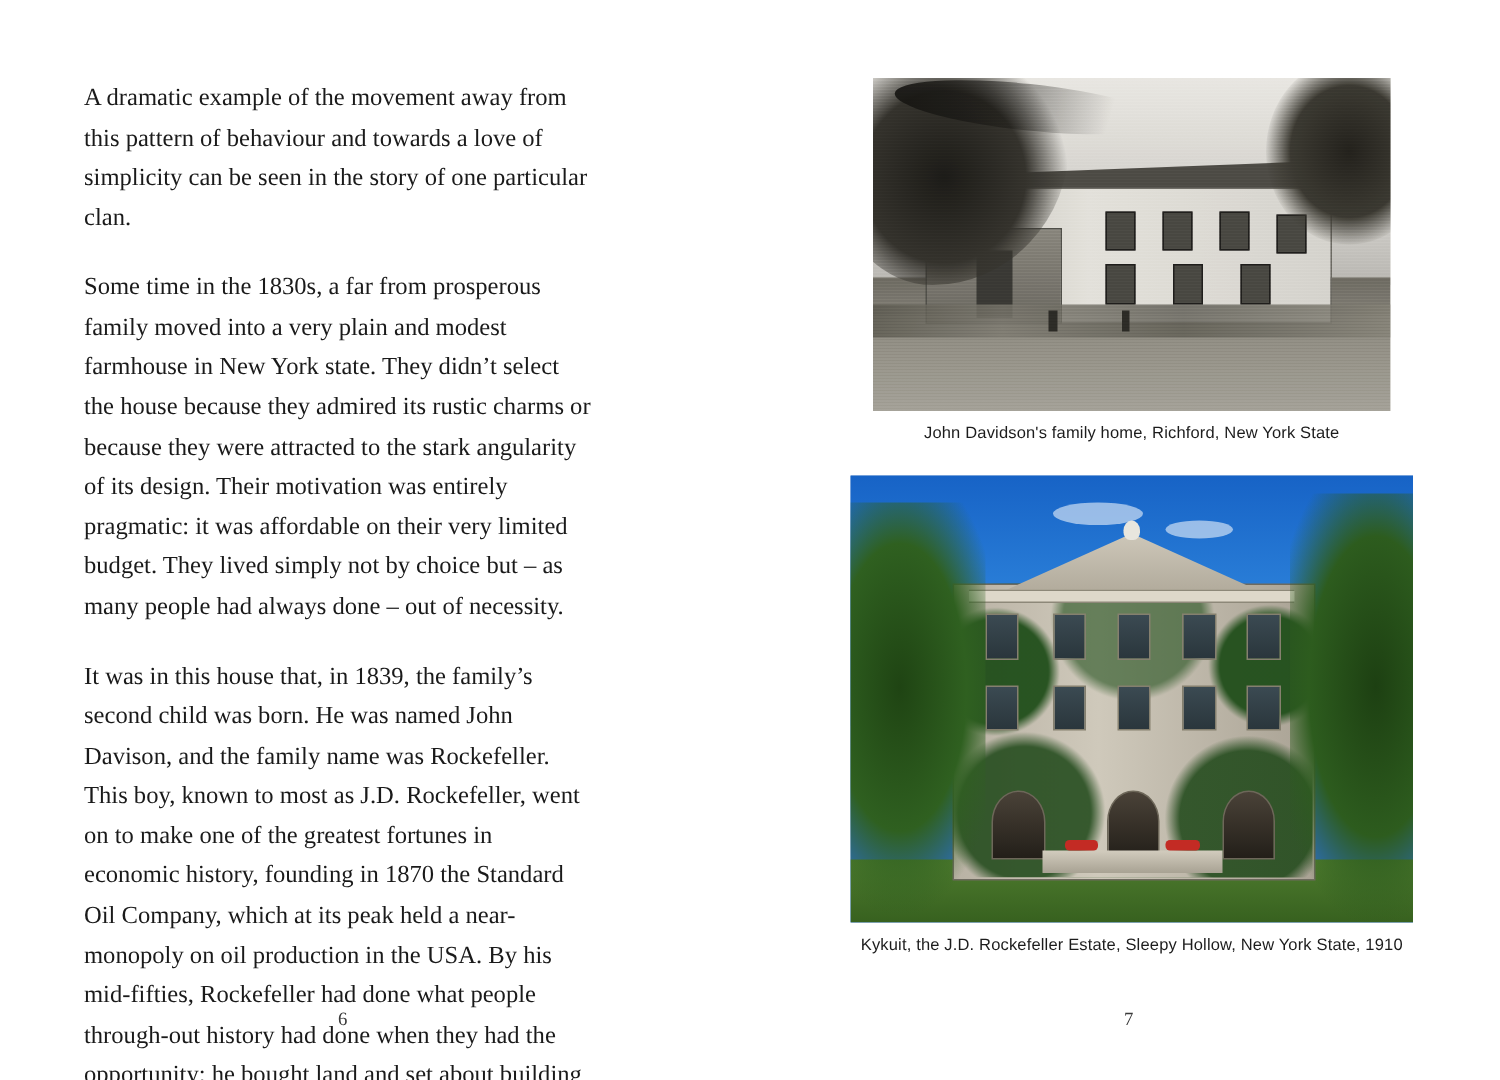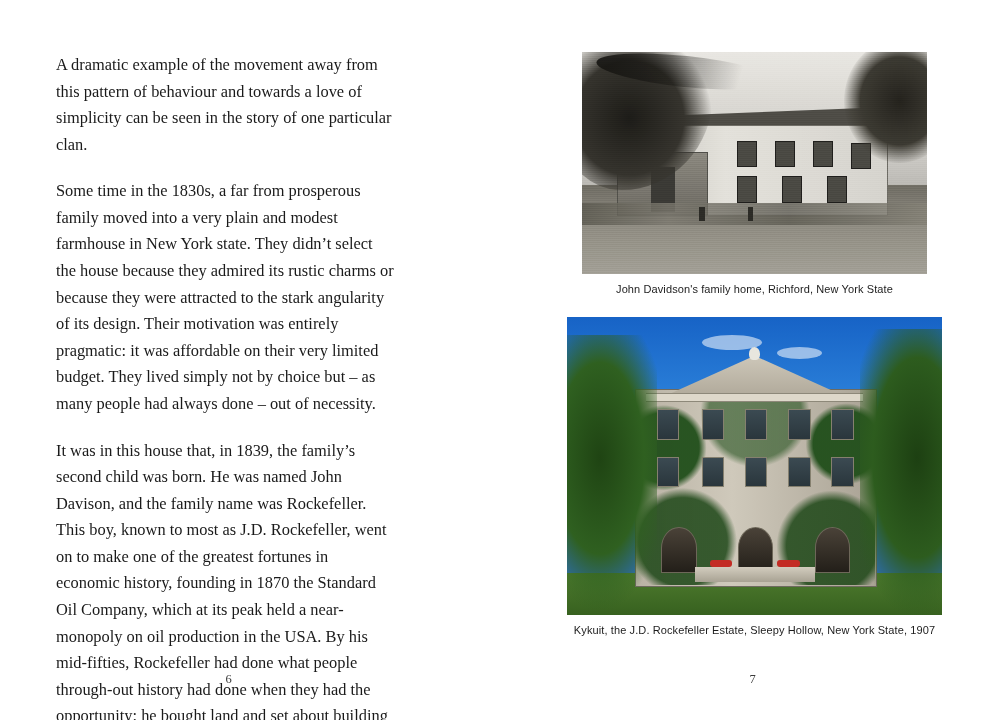--- a/index.html
+++ b/index.html
@@ -345,19 +345,19 @@
 
         <div class="p2-arch" style="left:25%;"></div>
         <div class="p2-arch" style="left:45.5%;"></div>
         <div class="p2-arch" style="left:66%;"></div>
         <div class="p2-steps"></div>
         <div class="p2-flowers" style="left:38%;"></div>
         <div class="p2-flowers" style="left:56%;"></div>
         <div class="p2-tree-l"></div>
         <div class="p2-tree-r"></div>
       </div>
-      <figcaption class="figure-caption">Kykuit, the J.D. Rockefeller Estate, Sleepy Hollow, New York State, 1907</figcaption>
+      <figcaption class="figure-caption">Kykuit, the J.D. Rockefeller Estate, Sleepy Hollow, New York State, 1910</figcaption>
     </figure>
 
     <div class="folio">7</div>
   </div>
 
 </div>
 
 </body></html>

